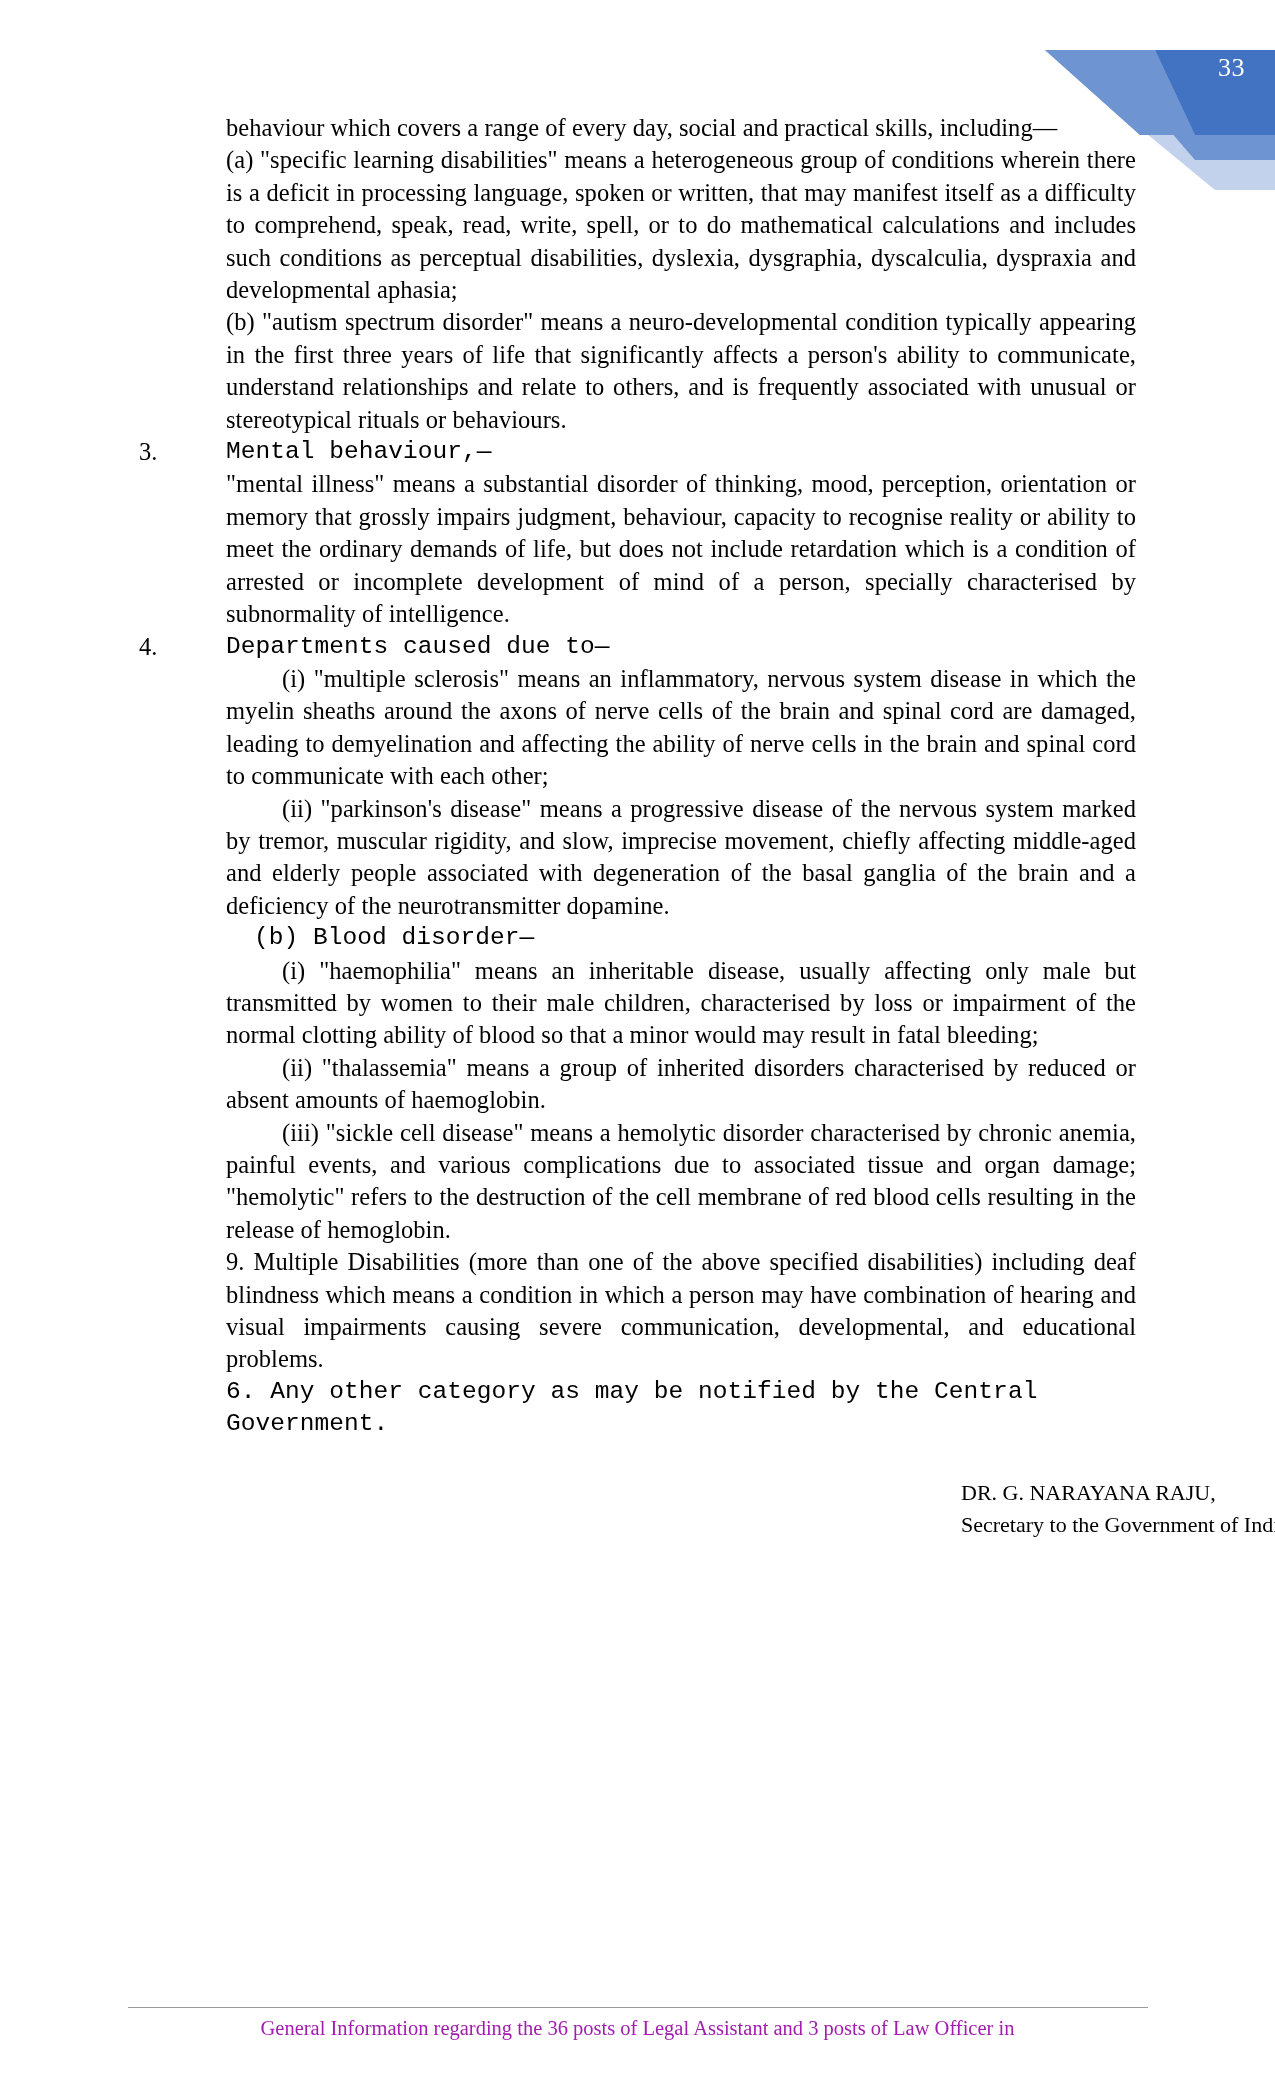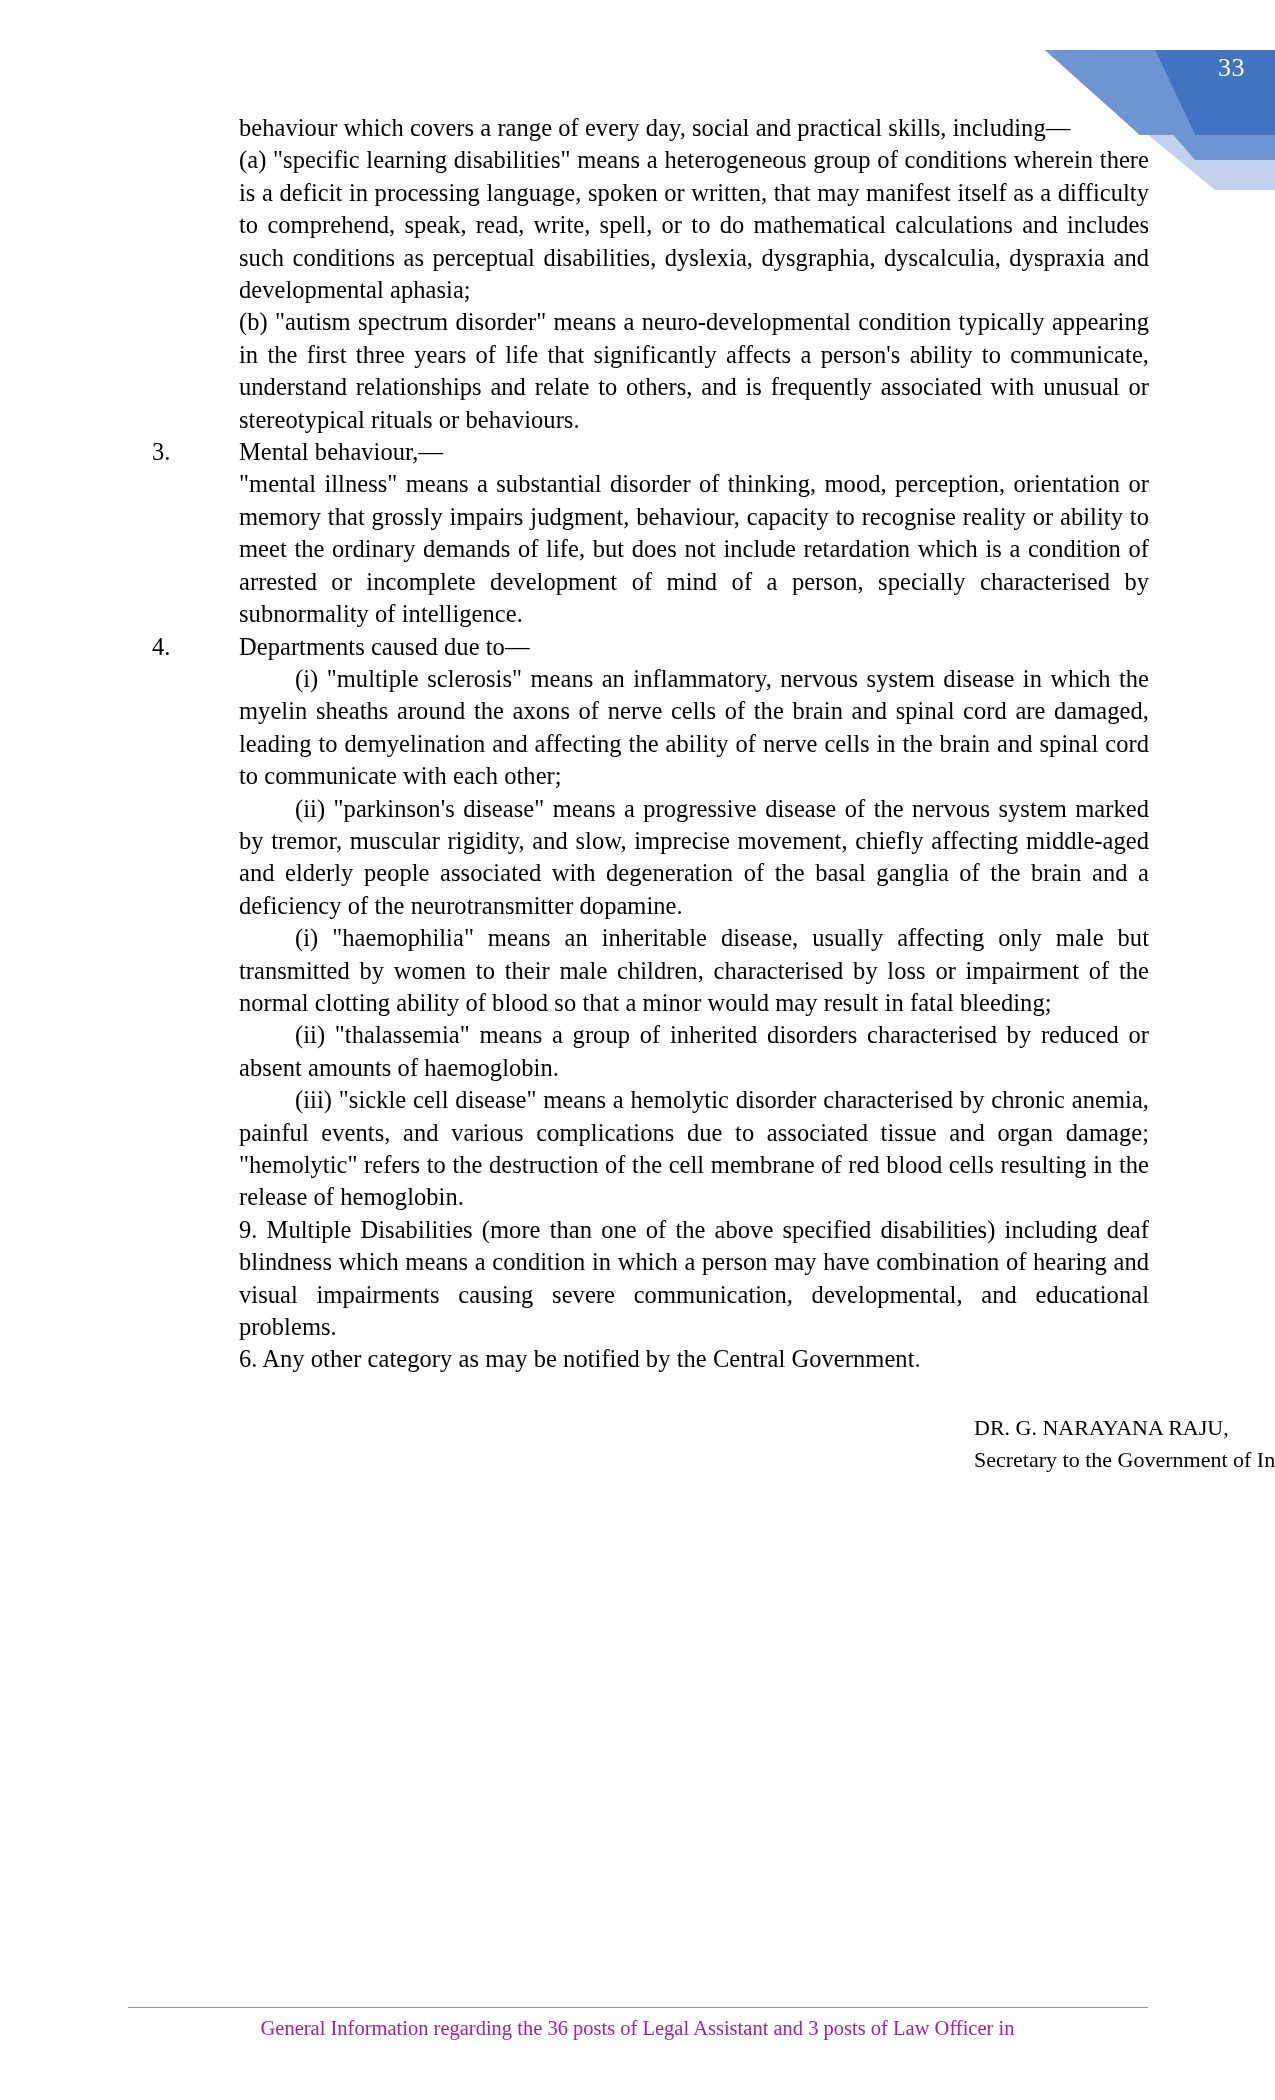--- a/index.html
+++ b/index.html
@@ -38,21 +38,21 @@
     font-family: "Liberation Serif", "DejaVu Serif", serif;
     font-size: 26px;
     color: #ffffff;
     letter-spacing: 0.5px;
     line-height: 1;
   }
 
   
   .content {
     position: absolute;
-    left: 17px;
+    left: 4px;
     top: 112px;
     width: 1075px;
     padding: 0 0 0 0;
   }
   .col {
     margin-left: 222px;
     width: 910px;
     position: relative;
   }
 
@@ -60,20 +60,21 @@
     margin: 0;
     font-size: 24.5px;
     line-height: 32.4px;
     text-align: justify;
     text-justify: inter-word;
     letter-spacing: 0.05px;
   }
   p.t.last,
   p.t.nojustify {
     text-align: left;
+    font-family: Liberation Mono, monospace;
   }
 
   
   .clause {
     position: relative;
   }
   .clause .num {
     position: absolute;
     left: -87px;
     top: 0;
@@ -152,20 +153,21 @@
       <p class="t">"mental illness" means a substantial disorder of thinking, mood, perception, orientation or memory that grossly impairs judgment, behaviour, capacity to recognise reality or ability to meet the ordinary demands of life, but does not include retardation which is a condition of arrested or incomplete development of mind of a person, specially characterised by subnormality of intelligence.</p>
 
       <div class="clause">
         <span class="num">4.</span>
         <p class="t nojustify">Departments caused due to—</p>
       </div>
 
       <p class="t ind2">(i) "multiple sclerosis" means an inflammatory, nervous system disease in which the myelin sheaths around the axons of nerve cells of the brain and spinal cord are damaged, leading to demyelination and affecting the ability of nerve cells in the brain and spinal cord to communicate with each other;</p>
       <p class="t ind2">(ii) "parkinson's disease" means a progressive disease of the nervous system marked by tremor, muscular rigidity, and slow, imprecise movement, chiefly affecting middle-aged and elderly people associated with degeneration of the basal ganglia of the brain and a deficiency of the neurotransmitter dopamine.</p>
 
+      <p class="t nojustify ind1">(b) Blood disorder—</p>
       <p class="t ind2">(i)        "haemophilia" means an inheritable disease, usually affecting only male but transmitted by women to their male children, characterised by loss or impairment of the normal clotting ability of blood so that a minor would may result in fatal bleeding;</p>
       <p class="t ind2"> (ii) "thalassemia" means a group of inherited disorders characterised by reduced or absent amounts of haemoglobin.</p>
       <p class="t ind2">(iii) "sickle cell disease" means a hemolytic disorder characterised by chronic anemia, painful events, and various complications due to associated tissue and organ damage; "hemolytic" refers to the destruction of the cell membrane of red blood cells resulting in the release of hemoglobin.</p>
 
       <p class="t">9.        Multiple Disabilities (more than one of the above specified disabilities) including deaf blindness which means a condition in which a person may have combination of hearing and visual impairments causing severe communication, developmental, and educational problems.</p>
 
       <p class="t nojustify">6. Any other category as may be notified by the Central Government.</p>
 
       <div class="signature">
         <div>DR. G. NARAYANA RAJU,</div>

